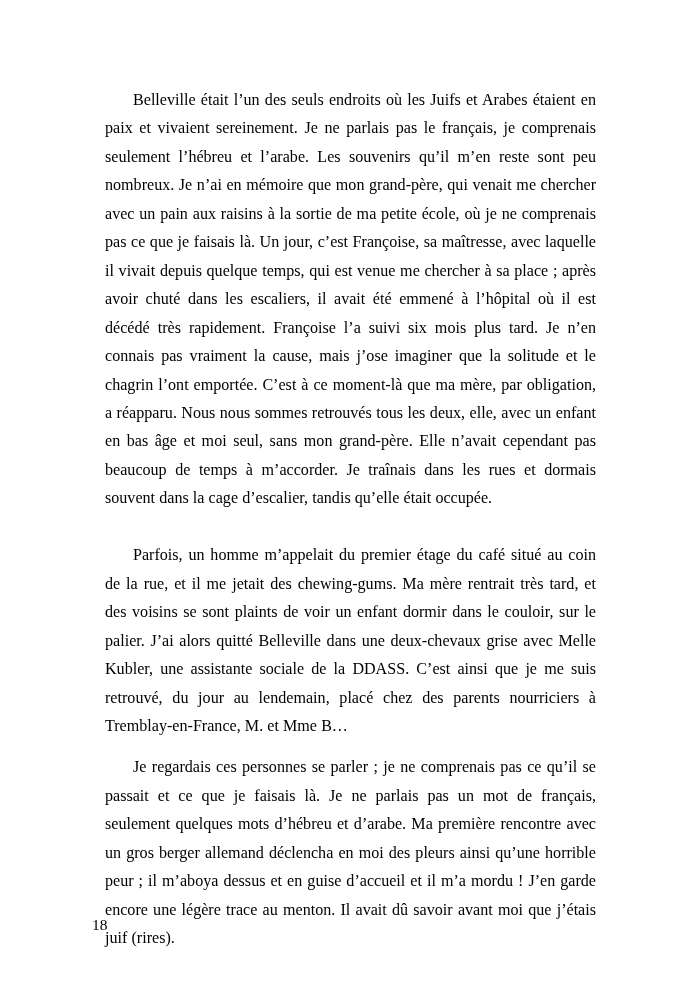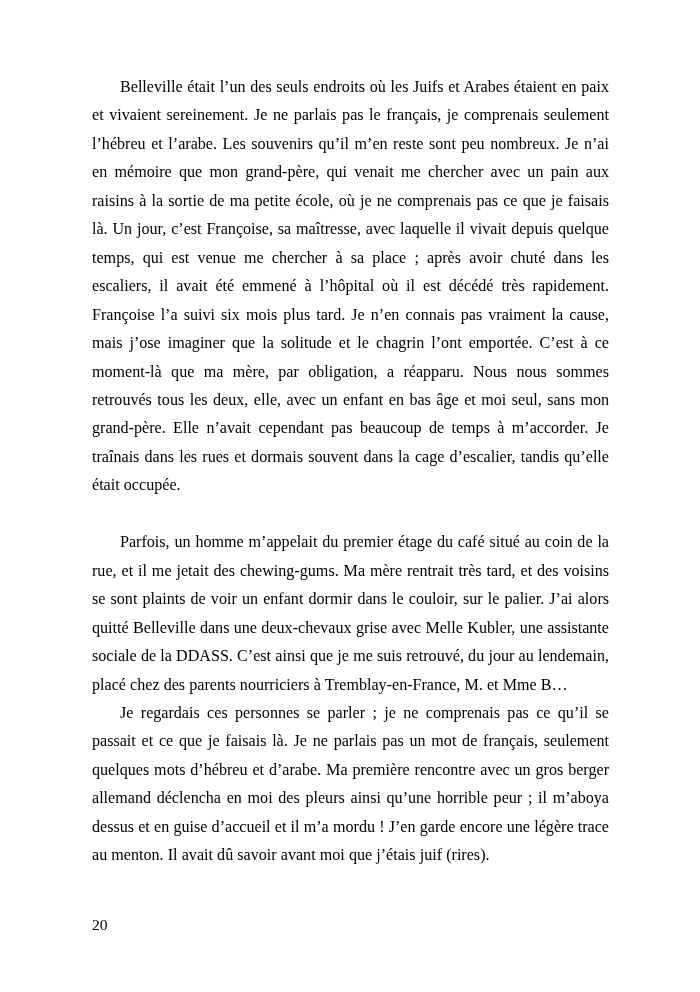--- a/index.html
+++ b/index.html
@@ -21,21 +21,21 @@
     inset: 0;
     background: #ffffff;
   }
   #text-block {
     position: absolute;
     left: 92px;
     top: 73px;
     width: 517px;
   }
   .para {
-    margin: 0;
+    margin: 13px;
     font-size: 16.1px;
     line-height: 28.45px;
     text-align: justify;
     text-justify: inter-word;
     text-indent: 28px;
     hyphens: none;
     -webkit-hyphens: none;
     word-spacing: 0.1px;
   }
   .para.gap-before {
@@ -61,15 +61,15 @@
 
   <div id="text-block">
     <p class="para">Belleville était l’un des seuls endroits où les Juifs et Arabes étaient en paix et vivaient sereinement. Je ne parlais pas le français, je comprenais seulement l’hébreu et l’arabe. Les souvenirs qu’il m’en reste sont peu nombreux. Je n’ai en mémoire que mon grand-père, qui venait me chercher avec un pain aux raisins à la sortie de ma petite école, où je ne comprenais pas ce que je faisais là. Un jour, c’est Françoise, sa maîtresse, avec laquelle il vivait depuis quelque temps, qui est venue me chercher à sa place ; après avoir chuté dans les escaliers, il avait été emmené à l’hôpital où il est décédé très rapidement. Françoise l’a suivi six mois plus tard. Je n’en connais pas vraiment la cause, mais j’ose imaginer que la solitude et le chagrin l’ont emportée. C’est à ce moment-là que ma mère, par obligation, a réapparu. Nous nous sommes retrouvés tous les deux, elle, avec un enfant en bas âge et moi seul, sans mon grand-père. Elle n’avait cependant pas beaucoup de temps à m’accorder. Je traînais dans les rues et dormais souvent dans la cage d’escalier, tandis qu’elle était occupée.</p>
 
     <p class="para gap-before">Parfois, un homme m’appelait du premier étage du café situé au coin de la rue, et il me jetait des chewing-gums. Ma mère rentrait très tard, et des voisins se sont plaints de voir un enfant dormir dans le couloir, sur le palier. J’ai alors quitté Belleville dans une deux-chevaux grise avec Melle Kubler, une assistante sociale de la DDASS. C’est ainsi que je me suis retrouvé, du jour au lendemain, placé chez des parents nourriciers à Tremblay-en-France, M. et Mme B…</p>
 
     <p class="para">Je regardais ces personnes se parler ; je ne comprenais pas ce qu’il se passait et ce que je faisais là. Je ne parlais pas un mot de français, seulement quelques mots d’hébreu et d’arabe. Ma première rencontre avec un gros berger allemand déclencha en moi des pleurs ainsi qu’une horrible peur ; il m’aboya dessus et en guise d’accueil et il m’a mordu ! J’en garde encore une légère trace au menton. Il avait dû savoir avant moi que j’étais juif (rires).</p>
 
   </div>
 
-  <div id="page-number">20</div>
+  <div id="page-number">18</div>
 
 </div>
 
 </body></html>

